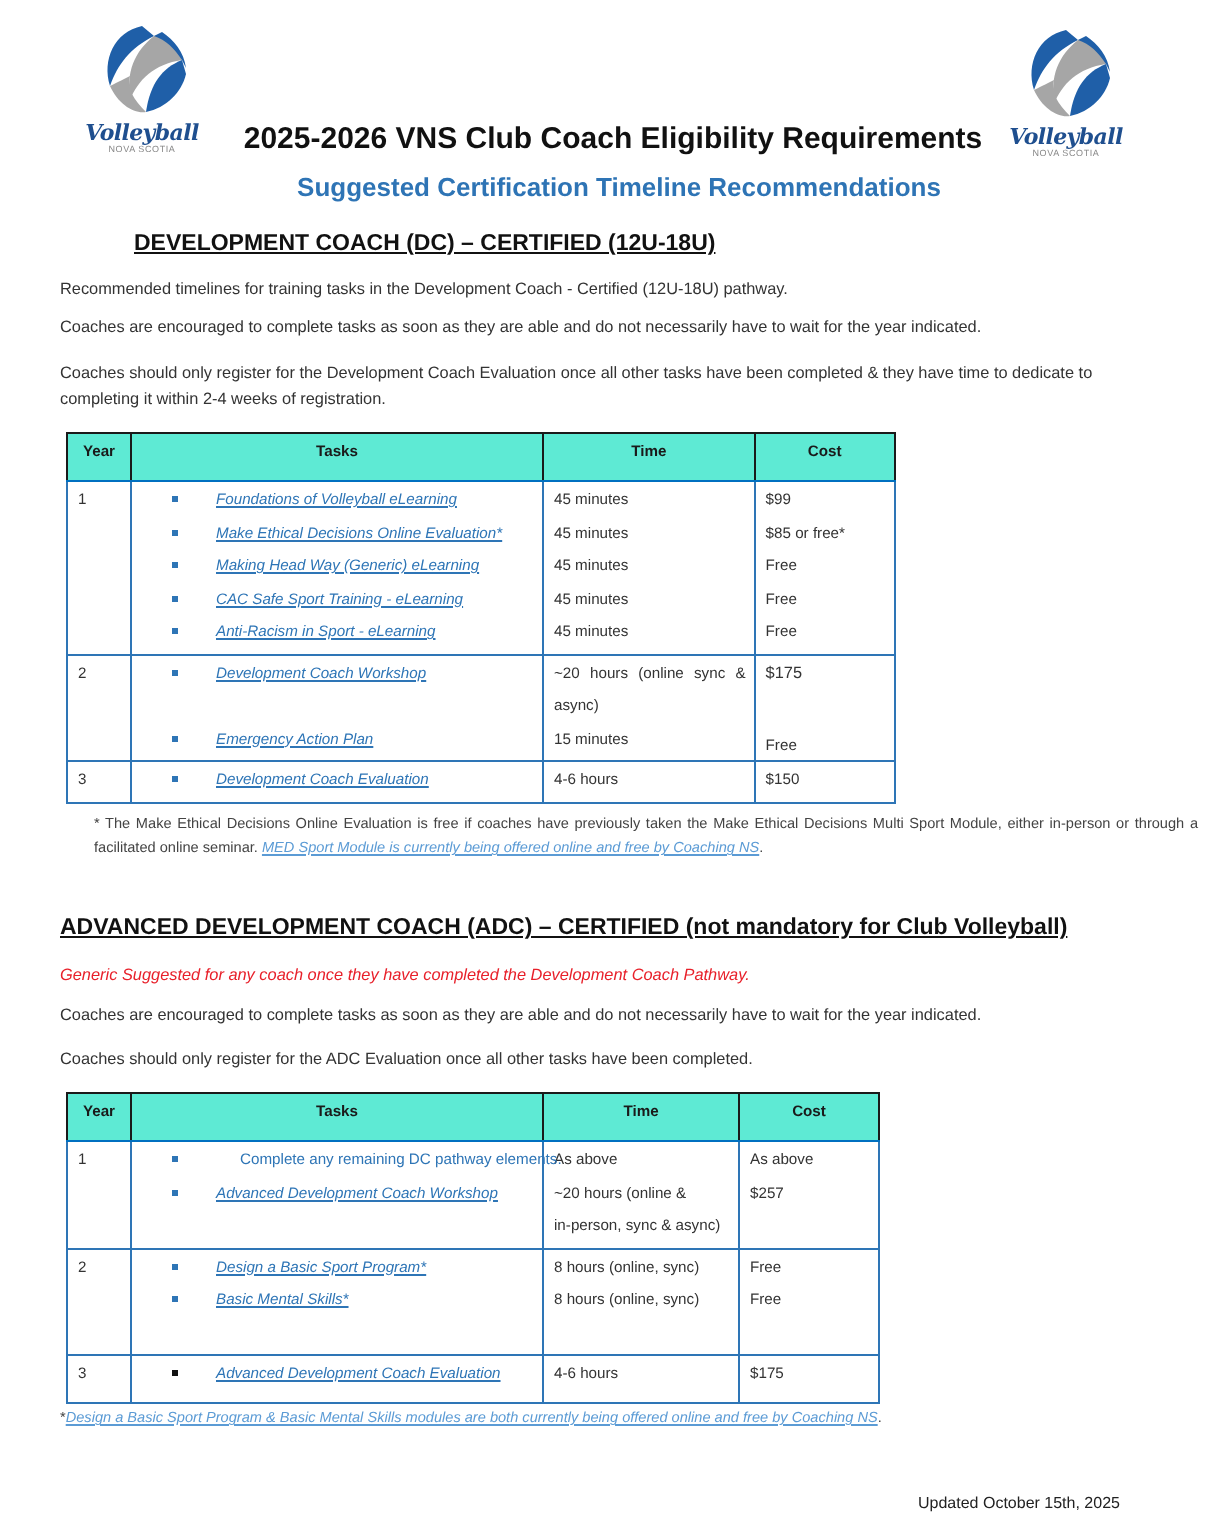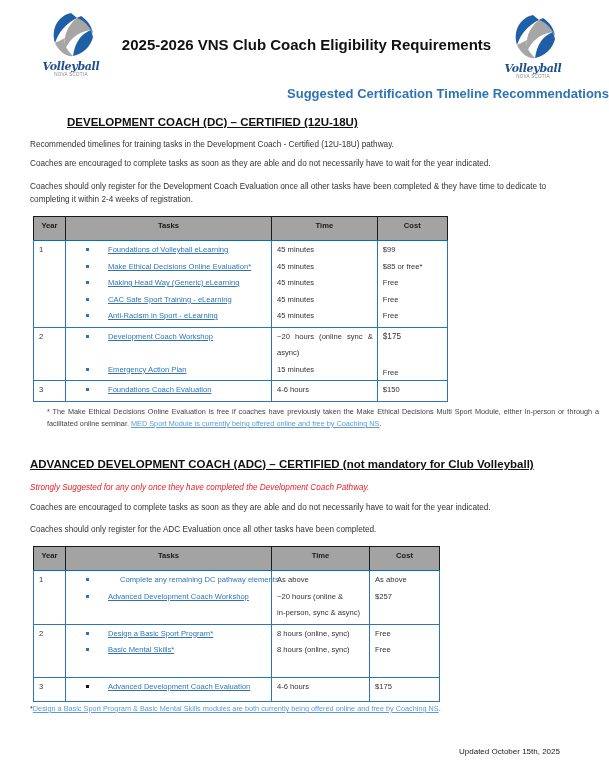--- a/index.html
+++ b/index.html
@@ -6,40 +6,40 @@
     html, body { width: 609px; height: 760px; background: #ffffff; overflow: hidden; }
     body { position: relative; font-family: "Liberation Sans", sans-serif; color: #222; }
 
     .logo { position: absolute; width: 62px; height: 82px; }
     .logo-left { left: 40px; top: 10px; }
     .logo-right { left: 502px; top: 12px; }
     .logo svg { display: block; margin: 0 auto; }
     .logo-word { font-family: "DejaVu Serif", serif; font-style: italic; font-weight: bold; font-size: 11px; color: #1f4f8f; text-align: center; letter-spacing: -0.3px; line-height: 11px; margin-top: 1px; }
     .logo-sub { font-size: 4.5px; color: #888; text-align: center; letter-spacing: 0.3px; line-height: 6px; }
 
-    .title { position: absolute; left: 0; width: 609px; top: 36px; text-align: center; font-size: 15px; font-weight: bold; color: #111; padding-left: 4px; }
-    .subtitle { position: absolute; left: 0; width: 609px; top: 86px; text-align: right; font-size: 13px; font-weight: bold; color: #2e74b5; padding-left: 10px; }
+    .title { position: absolute; left: 0; width: 609px; top: 61px; text-align: center; font-size: 15px; font-weight: bold; color: #111; padding-left: 4px; }
+    .subtitle { position: absolute; left: 0; width: 609px; top: 86px; text-align: center; font-size: 13px; font-weight: bold; color: #2e74b5; padding-left: 10px; }
 
     .sec-heading { position: absolute; left: 30px; font-size: 11.5px; font-weight: bold; text-decoration: underline; color: #111; }
     .para { position: absolute; left: 30px; width: 550px; font-size: 8.2px; color: #333; line-height: 13px; }
     .para.red { color: #e8202a; font-style: italic; }
 
     table.tbl { position: absolute; left: 33px; border-collapse: collapse; font-size: 7.6px; color: #333; }
-    table.tbl th { background: #a3a3a3; color: #1a1a1a; font-weight: bold; font-size: 7.6px; height: 24px; vertical-align: top; padding-top: 4px; border: 1.5px solid #1a1a1a; border-bottom: 1.5px solid #0070c0; }
+    table.tbl th { background: #5eead4; color: #1a1a1a; font-weight: bold; font-size: 7.6px; height: 24px; vertical-align: top; padding-top: 4px; border: 1.5px solid #1a1a1a; border-bottom: 1.5px solid #0070c0; }
     table.tbl td { border: 1.2px solid #2e75b6; vertical-align: top; padding: 3px 4px 0 5px; }
     .c-year { width: 32px; }
     .c-task { width: 206px; }
     .c-time { width: 98px; }
     .c-cost { width: 70px; }
     .line { height: 16.5px; line-height: 12px; white-space: nowrap; }
     .task-line { padding-left: 14px; position: relative; }
     .bullet { position: absolute; left: 15px; top: 4px; width: 3px; height: 3px; background: #2e75b6; }
     .bullet.black { background: #111; }
     .task-text { position: absolute; left: 37px; top: 0; }
-    .link { color: #2e75b6; text-decoration: underline; }
+    .link { color: #2e75b6; text-decoration: underline; font-style: italic; }
     .plain-blue { color: #2e75b6; margin-left: 12px; }
 
     .footnote { position: absolute; left: 30px; width: 552px; font-size: 7.3px; color: #444; line-height: 12px; text-align: justify; }
     .footnote .link { color: #5b9bd5; }
     .updated { position: absolute; left: 459px; top: 747px; font-size: 8px; color: #222; text-align: center; }
   </style>
 </head>
 <body>
 
 <div class="logo logo-left">
@@ -152,39 +152,39 @@
         <div class="line" style="padding-top:3px;">Free</div>
       </td>
     </tr>
     <tr>
       <td style="height:21px;">
           <div class="line">3</div>
         </td>
       <td>
         <div class="line task-line">
             <span class="bullet"></span>
-            <a class="task-text link">Foundations Coach Evaluation</a>
+            <a class="task-text link">Development Coach Evaluation</a>
           </div>
       </td>
       <td>
           <div class="line">4-6 hours</div>
         </td>
       <td>
           <div class="line">$150</div>
         </td>
     </tr>
   </tbody>
 </table>
 
 <div class="footnote" style="top:406px;margin-left:17px;">
   <span>* The Make Ethical Decisions Online Evaluation is free if coaches have previously taken the Make Ethical Decisions Multi Sport Module, either in-person or through a facilitated online seminar. </span><a class="link">MED Sport Module is currently being offered online and free by Coaching NS</a><span>.</span>
 </div>
 
 <div class="sec-heading" style="top:458px;">ADVANCED DEVELOPMENT COACH (ADC) – CERTIFIED (not mandatory for Club Volleyball)</div>
-<div class="para red" style="top:481px;">Strongly Suggested for any only once they have completed the Development Coach Pathway.</div>
+<div class="para red" style="top:481px;">Generic Suggested for any coach once they have completed the Development Coach Pathway.</div>
 <div class="para" style="top:501px;">Coaches are encouraged to complete tasks as soon as they are able and do not necessarily have to wait for the year indicated.</div>
 <div class="para" style="top:523px;">Coaches should only register for the ADC Evaluation once all other tasks have been completed.</div>
 
 <table class="tbl" style="top:546px;">
   <thead>
     <tr>
       <th class="c-year">Year</th>
       <th class="c-task">Tasks</th>
       <th class="c-time">Time</th>
       <th class="c-cost">Cost</th>

